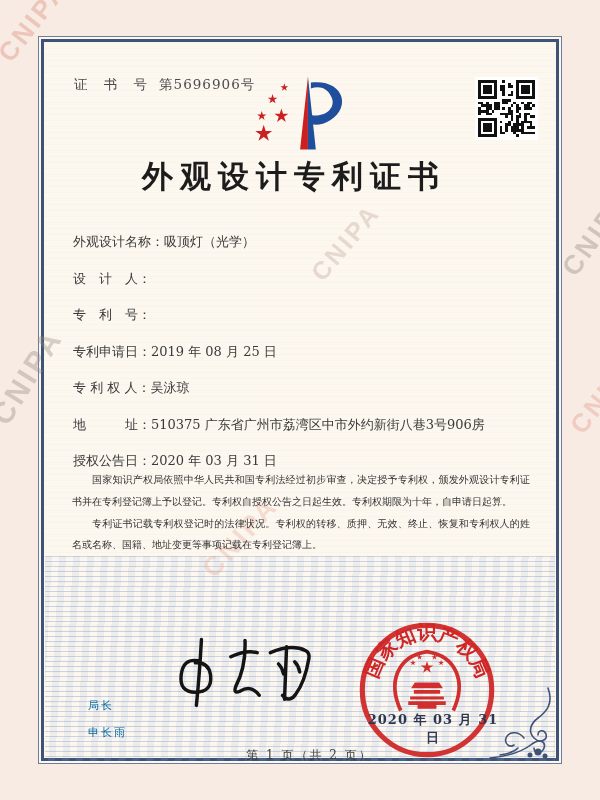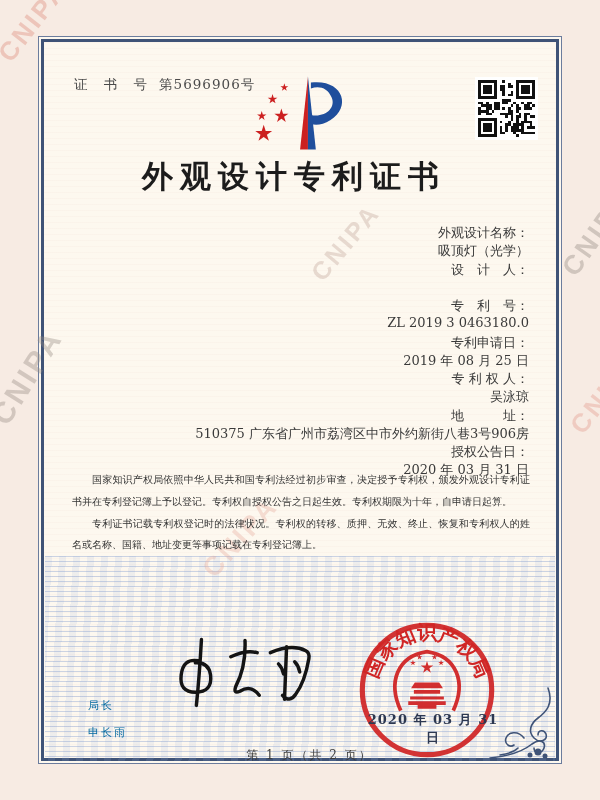--- a/index.html
+++ b/index.html
@@ -34,21 +34,21 @@
   
   .content{position:absolute;inset:0;z-index:2;}
   .cert-no{position:absolute;left:74px;top:76px;font-size:13.5px;color:#4a4a4a;letter-spacing:1px;}
   .cert-no .lbl{letter-spacing:6px;margin-right:6px;}
   .logo{position:absolute;left:246px;top:70px;width:118px;height:86px;}
   .qr{position:absolute;left:478px;top:80px;width:57px;height:57px;background:#fff;
     box-shadow:0 0 0 3px #fff;}
   .title{position:absolute;left:0;right:12px;top:156px;text-align:center;
     font-size:31px;font-weight:bold;color:#1c1c1c;letter-spacing:7px;}
   .fields{position:absolute;left:73px;top:224px;width:456px;font-size:13px;color:#3a3a3a;}
-  .frow{height:36.5px;display:flex;align-items:flex-end;flex-direction:column;}
+  .frow{height:36.5px;display:flex;align-items:center;}
   .frow .lbl{white-space:pre;flex:0 0 auto;}
   .frow .val{white-space:pre;}
   .fgroup2{margin-left:42px;display:flex;}
   .paras{position:absolute;left:72px;top:469px;width:458px;font-size:10px;
     line-height:21.8px;color:#333;text-align:justify;}
   .paras p{margin:0;text-indent:2em;}
   .sig-block{position:absolute;left:88px;top:692px;font-size:11px;color:#0369a1;
     line-height:27px;letter-spacing:2px;font-family:"Liberation Sans",sans-serif;}
   .signature{position:absolute;left:168px;top:634px;width:152px;height:82px;}
   .seal{position:absolute;left:352px;top:614px;width:150px;height:152px;}
@@ -120,21 +120,20 @@
     <div class="fields">
       <div class="frow">
         <span class="lbl">外观设计名称：</span>
         <span class="val">吸顶灯（光学）</span>
       </div>
       <div class="frow">
         <span class="lbl">设　计　人：</span>
       </div>
       <div class="frow">
         <span class="lbl">专　利　号：</span>
-        <span class="val">ZL 2019 3 0463180.0</span>
       </div>
       <div class="frow">
         <span class="lbl">专利申请日：</span>
         <span class="val">2019 年 08 月 25 日</span>
       </div>
       <div class="frow">
         <span class="lbl">专 利 权 人：</span>
         <span class="val">吴泳琼</span>
       </div>
       <div class="frow">

